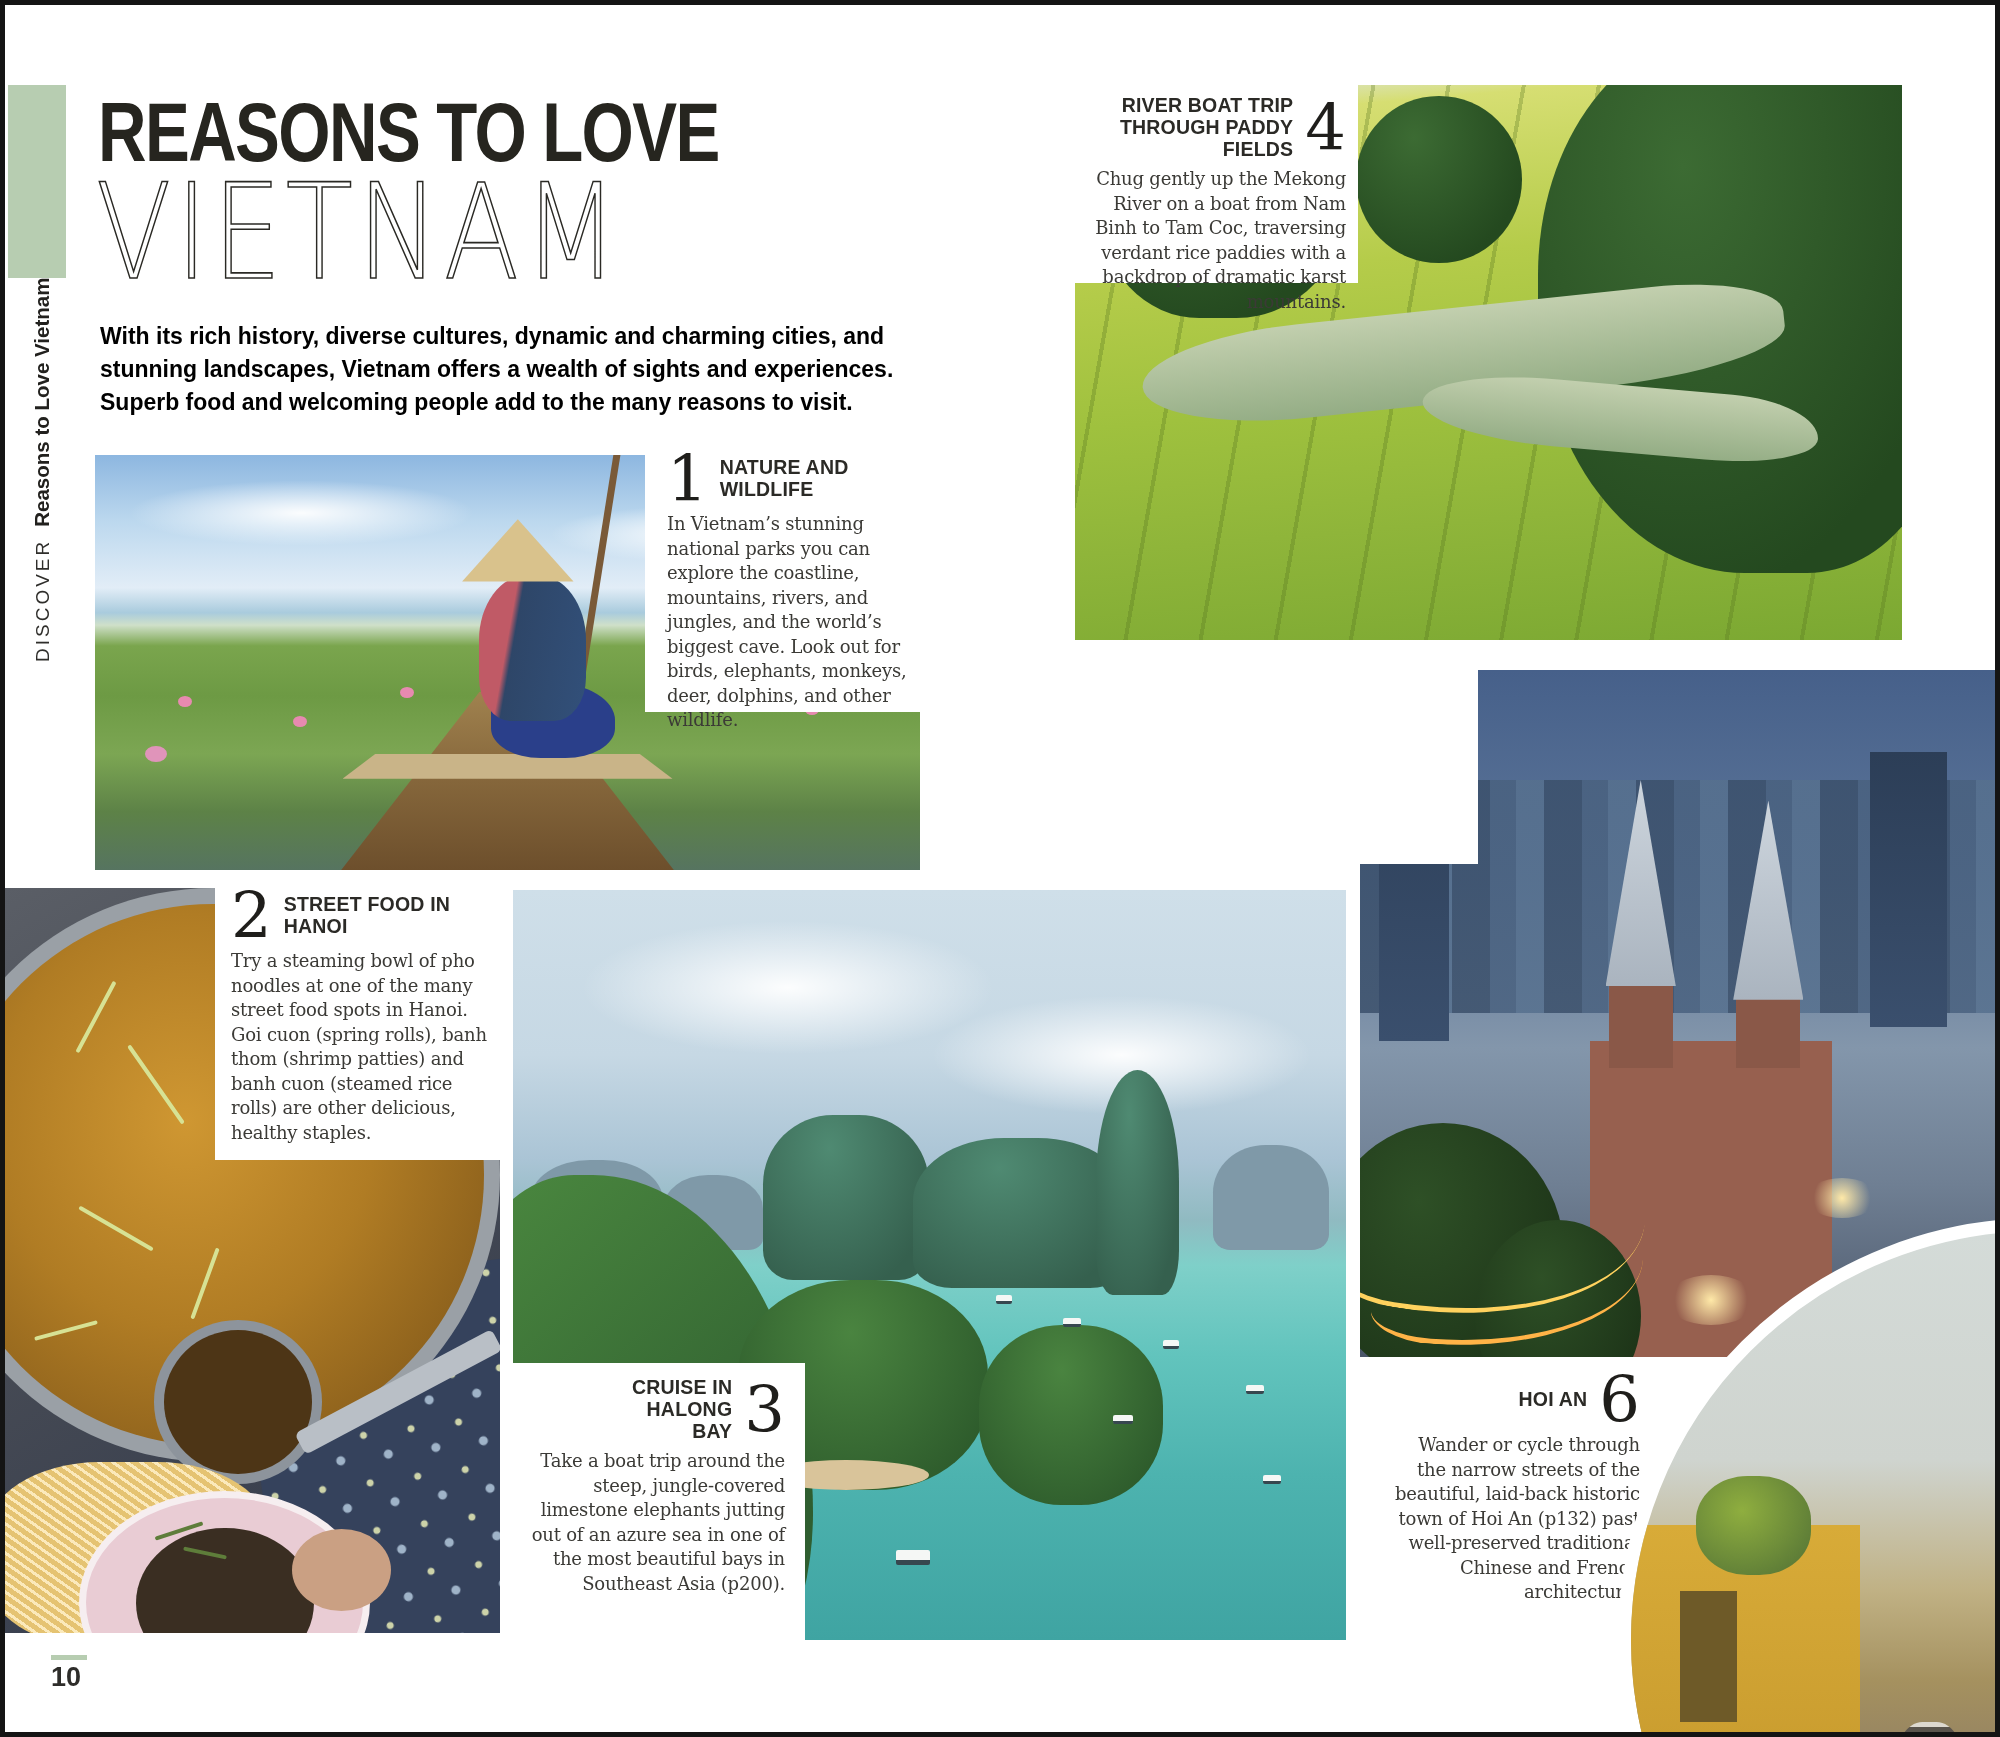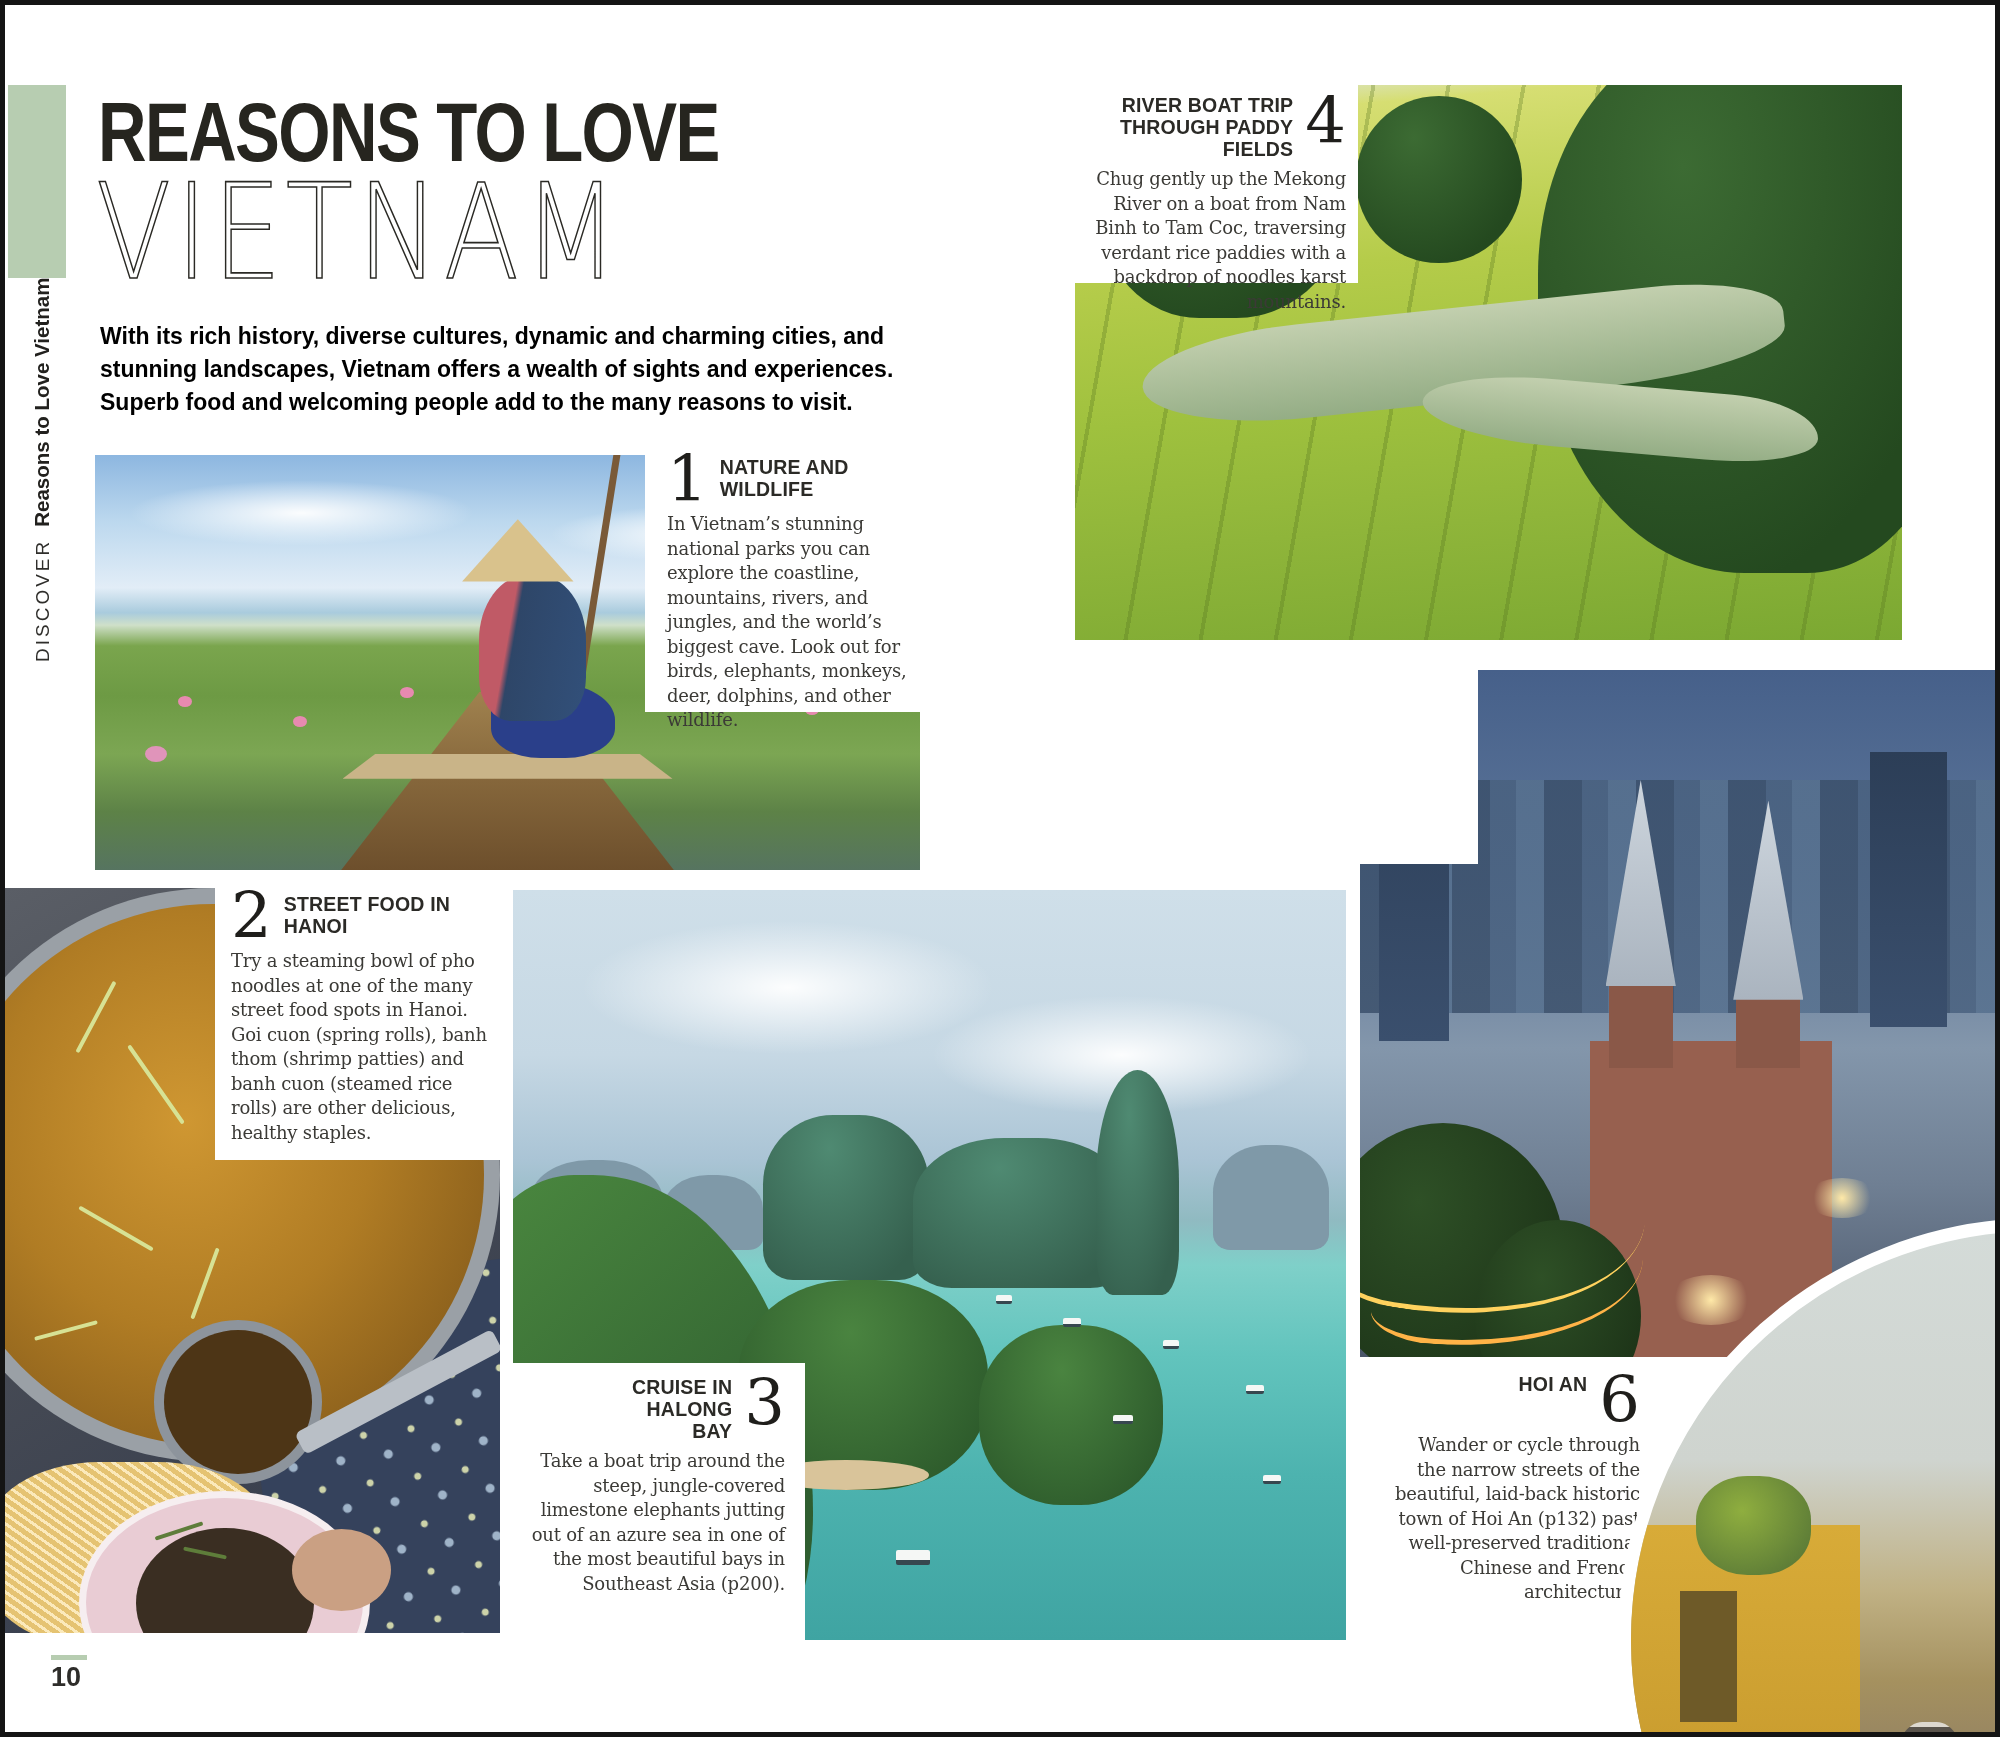--- a/index.html
+++ b/index.html
@@ -28,21 +28,21 @@
   .rbox{position:absolute;background:#ffffff;z-index:5;box-sizing:border-box;}
   .rhead{display:flex;}
   .rhead .num{font-family:"DejaVu Serif",serif;font-size:64px;line-height:.82;color:#1f1e1b;}
   .rhead .ttl{font-size:19.5px;font-weight:700;line-height:1.12;color:#2b2a26;letter-spacing:.2px;}
   .rbody{font-family:"DejaVu Serif",serif;font-size:18px;line-height:1.36;color:#3b3a36;
          letter-spacing:-.2px;margin-top:7px;}
   .align-left .rhead{align-items:flex-end;}
   .align-left .num{margin-right:12px;}
   .align-left .ttl{padding-bottom:5px;}
   .align-right{text-align:right;}
-  .align-right .rhead{justify-content:flex-end;}
+  .align-right .rhead{justify-content:flex-end;align-items:center;}
   .align-right .num{margin-left:12px;}
 
   
   .pg-rule{position:absolute;left:51px;top:1655px;width:36px;height:5px;background:#b7cdb1;}
   .pg-num{position:absolute;left:51px;top:1662px;font-size:27px;font-weight:700;color:#2e2d2a;}
 
   
   .ph-lotus{left:95px;top:455px;width:825px;height:415px;
     background:linear-gradient(180deg,#8db7e0 0%,#bcd8ee 16%,#e2edf7 32%,#a9cbdd 38%,#cfe0c9 41%,
                #7aa54d 46%,#6d9a44 58%,#7ca653 72%,#5d8247 86%,#567460 100%);}
@@ -168,21 +168,21 @@
     <div class="shape karst" style="left:34%;top:2%;width:20%;height:30%;border-radius:50%;"></div>
     <div class="shape river" style="left:8%;top:40%;width:78%;height:17%;border-radius:50% 40% 60% 50%/100% 80% 90% 100%;transform:rotate(-6deg);"></div>
     <div class="shape river" style="left:42%;top:54%;width:48%;height:12%;border-radius:60% 40% 50% 60%/90% 100% 80% 90%;transform:rotate(5deg);"></div>
   </div>
 
   <div class="rbox align-right" style="left:1075px;top:85px;width:283px;height:198px;padding:10px 12px 0 0;">
     <div class="rhead">
       <div class="ttl" style="max-width:218px;">RIVER BOAT TRIP THROUGH PADDY FIELDS</div>
       <div class="num">4</div>
     </div>
-    <div class="rbody">Chug gently up the Mekong River on a boat from Nam Binh to Tam Coc, traversing verdant rice paddies with a backdrop of noodles karst mountains.</div>
+    <div class="rbody">Chug gently up the Mekong River on a boat from Nam Binh to Tam Coc, traversing verdant rice paddies with a backdrop of dramatic karst mountains.</div>
   </div>
 
   <div class="photo ph-hcmc">
     <div class="shape skyline"></div>
     <div class="shape tower" style="left:3%;top:6%;width:11%;height:48%;"></div>
     <div class="shape tower" style="left:80%;top:12%;width:12%;height:40%;"></div>
     <div class="shape cathedral-body"></div>
     <div class="shape spire-base" style="left:39%;top:44%;width:10%;height:14%;"></div>
     <div class="shape spire-base" style="left:59%;top:46%;width:10%;height:12%;"></div>
     <div class="shape spire" style="left:38.5%;top:16%;width:11%;height:30%;"></div>

